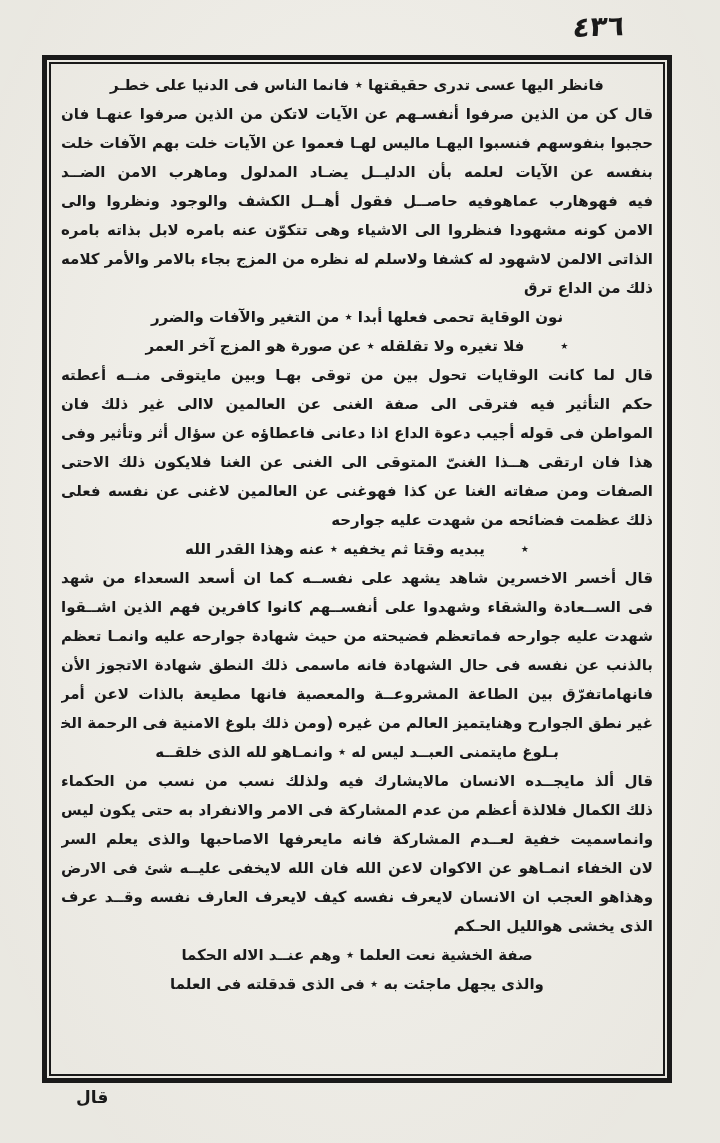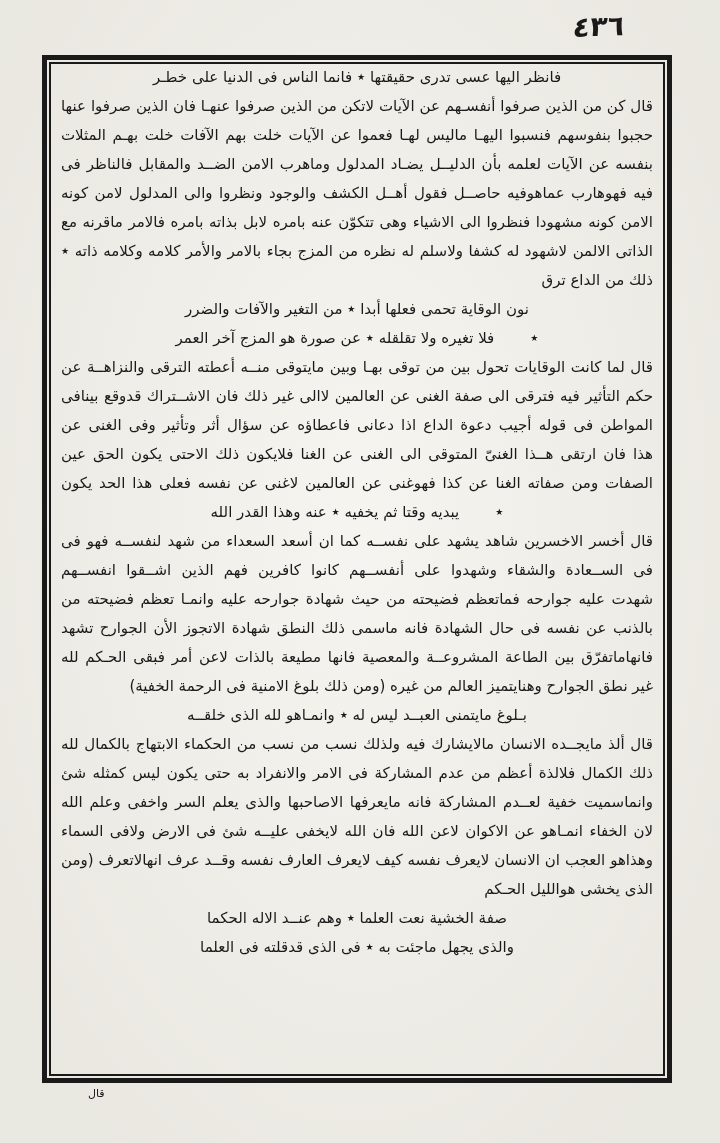--- a/index.html
+++ b/index.html
@@ -39,25 +39,25 @@
   }
   .frame-inner {
     position: absolute;
     inset: 2px;
     border: 2px solid var(--ink);
   }
   .text-block {
     position: absolute;
     left: 56px; top: 63px;
     width: 602px;
-    padding: 0 5px;
+    padding: 8px 5px;
     box-sizing: border-box;
     direction: rtl;
     color: var(--ink);
-    font-weight: normal;
+    font-weight: bold;
     font-size: 15px;
   }
   .line {
     height: 29px;
     line-height: 29px;
     overflow: hidden;
     white-space: nowrap;
   }
   .line.prose {
     text-align: justify;
@@ -68,23 +68,23 @@
     text-align: right;
   }
   .line.verse {
     text-align: center;
   }
   .line .lead {
     margin-left: 36px; 
   }
   .catchword {
     position: absolute;
-    top: 1087px; left: 88px;
-    font-size: 11px;
-    font-weight: normal;
+    top: 1087px; left: 76px;
+    font-size: 17px;
+    font-weight: bold;
     color: var(--ink);
     direction: rtl;
   }
 </style>
 </head>
 <body>
 
 <div class="scan-bg"></div>
 
 <div class="page-number">٤٣٦</div>
@@ -102,20 +102,21 @@
     <div class="line prose"><span>الامن كونه مشهودا فنظروا الى الاشياء وهى تتكوّن عنه بامره لابل بذاته بامره فالامر ماقرنه مع الوجود</span></div>
     <div class="line prose"><span>الذاتى الالمن لاشهود له كشفا ولاسلم له نظره من المزج بجاء بالامر والأمر كلامه وكلامه ذاته ٭ ومن</span></div>
     <div class="line short"><span>ذلك من الداع ترق</span></div>
     <div class="line verse"><span>نون الوقاية تحمى فعلها أبدا ٭ من التغير والآفات والضرر</span></div>
     <div class="line verse"><span class="lead">٭</span><span>فلا تغيره ولا تقلقله ٭ عن صورة هو المزج آخر العمر</span></div>
     <div class="line prose"><span>قال لما كانت الوقايات تحول بين من توقى بهـا وبين مايتوقى منــه أعطته الترقى والنزاهــة عن التأثر وعن</span></div>
     <div class="line prose"><span>حكم التأثير فيه فترقى الى صفة الغنى عن العالمين لاالى غير ذلك فان الاشــتراك قدوقع بينافى التأثير فى بعض</span></div>
     <div class="line prose"><span>المواطن فى قوله أجيب دعوة الداع اذا دعانى فاعطاؤه عن سؤال أثر وتأثير وفى الغنى عن العالمين لايكون</span></div>
     <div class="line prose"><span>هذا فان ارتقى هــذا الغنىّ المتوقى الى الغنى عن الغنا فلايكون ذلك الاحتى يكون الحق عين ماينسب اليه من</span></div>
     <div class="line prose"><span>الصفات ومن صفاته الغنا عن كذا فهوغنى عن العالمين لاغنى عن نفسه فعلى هذا الحد يكون الترقى ٭ ومن</span></div>
+    <div class="line short"><span>ذلك عظمت فضائحه من شهدت عليه جوارحه</span></div>
     <div class="line verse"><span class="lead">٭</span><span>يبديه وقتا ثم يخفيه ٭ عنه وهذا القدر الله</span></div>
     <div class="line prose"><span>قال أخسر الاخسرين شاهد يشهد على نفســه كما ان أسعد السعداء من شهد لنفســه فهو فى الطرفين مقدّم</span></div>
     <div class="line prose"><span>فى الســعادة والشقاء وشهدوا على أنفســهم كانوا كافرين فهم الذين اشــقوا انفســهم بشهادتهم وأما من</span></div>
     <div class="line prose"><span>شهدت عليه جوارحه فماتعظم فضيحته من حيث شهادة جوارحه عليه وانمـا تعظم فضيحته من حيث عجزه وجهله</span></div>
     <div class="line prose"><span>بالذنب عن نفسه فى حال الشهادة فانه ماسمى ذلك النطق شهادة الاتجوز الأن الجوارح تشهد بالفعل ماتشهد بالحكم</span></div>
     <div class="line prose"><span>فانهاماتفرّق بين الطاعة المشروعــة والمعصية فانها مطيعة بالذات لاعن أمر فبقى الحـكم لله تعـالى فيأخذه ابتداء من</span></div>
     <div class="line short"><span>غير نطق الجوارح وهنايتميز العالم من غيره (ومن ذلك بلوغ الامنية فى الرحمة الخفية)</span></div>
     <div class="line verse"><span>بـلوغ مايتمنى العبــد ليس له ٭ وانمـاهو لله الذى خلقــه</span></div>
     <div class="line prose"><span>قال ألذ مايجــده الانسان مالايشارك فيه ولذلك نسب من نسب من الحكماء الابتهاج بالكمال لله لعدم المشارك له فى</span></div>
     <div class="line prose"><span>ذلك الكمال فلالذة أعظم من عدم المشاركة فى الامر والانفراد به حتى يكون ليس كمثله شئ وهــذه هى الرحمة الخفية</span></div>

